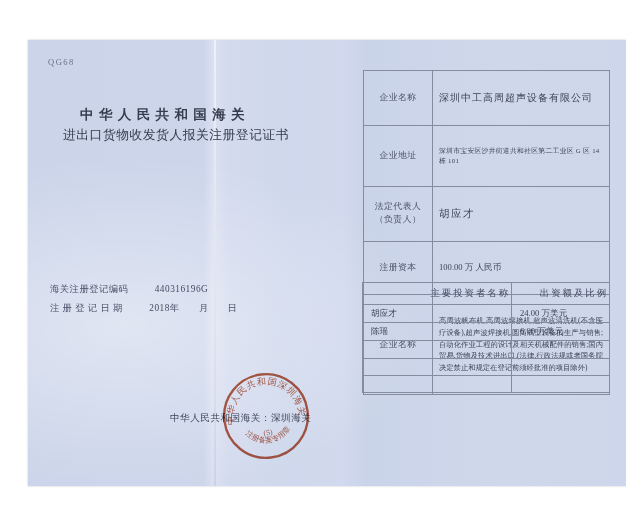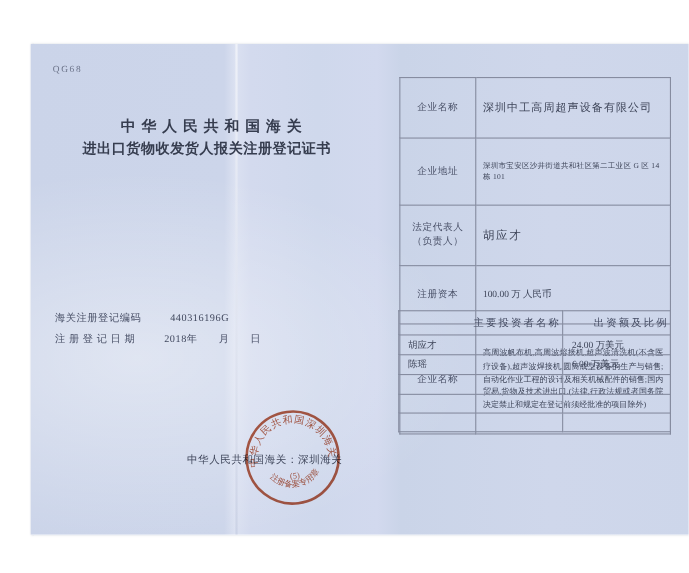--- a/index.html
+++ b/index.html
@@ -12,24 +12,24 @@
     background:
       radial-gradient(ellipse at 16% 64%, rgba(255,255,255,.40), rgba(255,255,255,0) 42%),
       linear-gradient(to right,
         #cbd4e9 0%, #ccd5ea 29%, #dbe1f1 30.6%, #d3daee 33%,
         #cfd8ec 43%, #d2d9ee 52%, #cad4e8 55.5%, #cfd7eb 78%, #cdd6ea 100%);
     box-shadow:0 0 2px rgba(90,100,130,.35);
   }
   .fold{position:absolute;top:0;bottom:0;width:2px;background:linear-gradient(to bottom,rgba(255,255,255,.55),rgba(160,170,200,.25));}
   
   .form-code{position:absolute;left:20px;top:17px;font-size:8.5px;letter-spacing:1.5px;color:#6b7288;}
-  .doc-title{position:absolute;left:52px;top:66px;width:225px;text-align:center;
+  .doc-title{position:absolute;left:52px;top:66px;width:225px;text-align:left;
     font-size:13.5px;font-weight:bold;letter-spacing:1px;color:#363d4f;}
-  .doc-subtitle{position:absolute;left:35px;top:87px;width:250px;text-align:center;
-    font-size:12.8px;font-weight:bold;letter-spacing:.5px;color:#363d4f;}
+  .doc-subtitle{position:absolute;left:35px;top:87px;width:250px;text-align:left;
+    font-size:12.8px;font-weight:normal;letter-spacing:.5px;color:#363d4f;}
   .reg-line{position:absolute;left:22px;font-size:9.3px;color:#4a5168;white-space:nowrap;}
   .reg-line .lab{letter-spacing:.5px;}
   .reg-line .val{margin-left:24px;letter-spacing:.5px;color:#434a60;}
   .reg-line .sub{margin-left:17px;color:#4a5168;}
   .issuer{position:absolute;left:142px;top:372px;font-size:9.6px;letter-spacing:.5px;color:#3e455a;}
   .seal{position:absolute;left:188px;top:326px;width:100px;height:100px;
     transform:rotate(-7deg);opacity:.88;mix-blend-mode:multiply;}
   
   table{border-collapse:collapse;table-layout:fixed;position:absolute;}
   td,th{border:1px solid #868ca0;font-weight:normal;overflow:hidden;}

